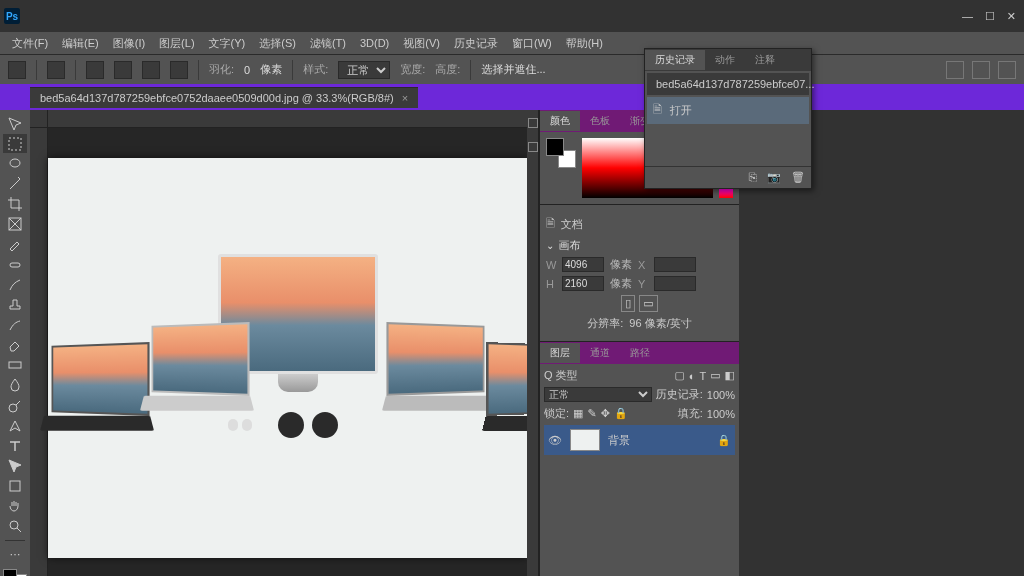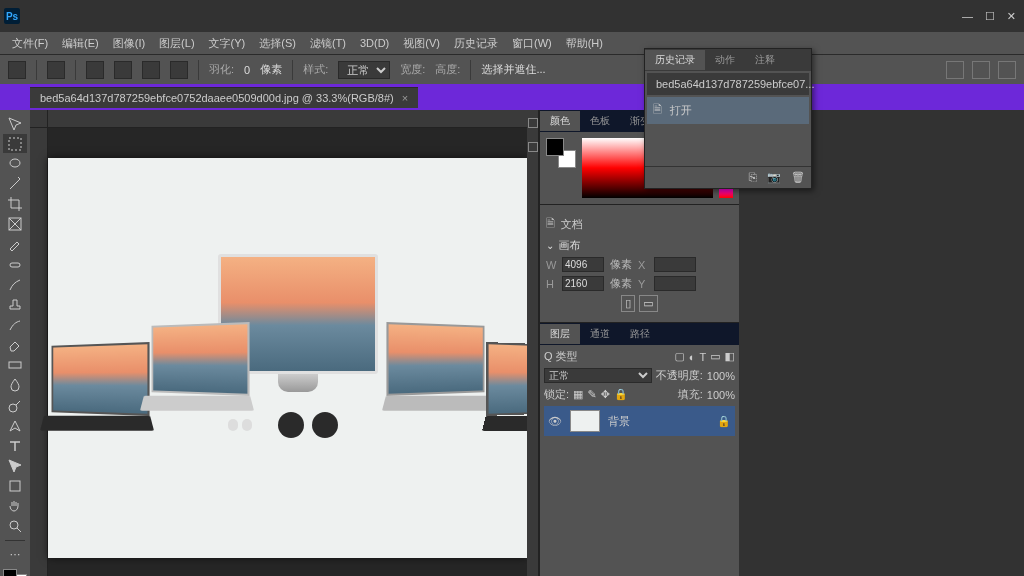--- a/index.html
+++ b/index.html
@@ -55,21 +55,21 @@
 .headphones::before{content:"";position:absolute;width:26px;height:26px;background:#2a2a2a;border-radius:50%;left:0;top:8px}
 .headphones::after{content:"";position:absolute;width:26px;height:26px;background:#2a2a2a;border-radius:50%;right:0;top:8px}
 .earbuds{position:absolute;left:260px;top:165px;width:30px;height:16px}
 .earbuds::before,.earbuds::after{content:"";position:absolute;width:10px;height:12px;background:#ddd;border-radius:5px}
 .earbuds::after{left:14px}
 .right{width:200px;background:#535353;display:flex;flex-direction:column;border-left:1px solid #222}
 .collapse-strip{width:12px;background:#3a3a3a;border-right:1px solid #222;display:flex;flex-direction:column;align-items:center;padding-top:8px;gap:14px}
 .collapse-strip .ic{width:10px;height:10px;border:1px solid #888}
 .right-wrap{display:flex;flex:1}
 .panel{border-bottom:1px solid #222}
-.panel-tabs{display:flex;background:#0f172a;height:22px;align-items:center}
+.panel-tabs{display:flex;background:#701a75;height:22px;align-items:center}
 .panel-tabs .tab{padding:3px 10px;font-size:10px;color:#999;cursor:pointer}
 .panel-tabs .tab.active{background:#535353;color:#ddd}
 .color-panel-body{display:flex;padding:6px;gap:6px}
 .color-fgbg{position:relative;width:30px;height:30px}
 .color-fgbg .fg{position:absolute;width:18px;height:18px;background:#000;border:1px solid #888;top:0;left:0}
 .color-fgbg .bg{position:absolute;width:18px;height:18px;background:#fff;border:1px solid #888;bottom:0;right:0}
 .gradient-box{flex:1;height:60px;background:linear-gradient(180deg,#fff 0%,#ff0000 50%,#000 100%)}
 .hue-strip{width:14px;height:60px;background:linear-gradient(180deg,#f00,#ff0,#0f0,#0ff,#00f,#f0f,#f00)}
 .props-body{padding:6px;font-size:10px}
 .props-row{display:flex;align-items:center;gap:6px;margin:4px 0}
@@ -347,20 +347,24 @@
             <span class="lab">H</span>
             <input value="2160" style="">
             <span class="unit">像素</span>
             <span class="lab">Y</span>
             <input style="width: 42px;">
           </div>
           <div class="props-row" style="justify-content:center;gap:4px">
             <span style="border:1px solid #888;padding:1px 3px">▯</span>
             <span style="border:1px solid #888;padding:1px 3px">▭</span>
           </div>
+          <div class="props-row" style="justify-content:center">
+            <span>分辨率:</span>
+            <span>96 像素/英寸</span>
+          </div>
         </div>
       </div>
 
       <div class="panel" style="flex:1">
         <div class="panel-tabs">
           <div class="tab active">图层</div>
           <div class="tab">通道</div>
           <div class="tab">路径</div>
         </div>
         <div class="layers-body">
@@ -368,21 +372,21 @@
             <span>Q 类型</span>
             <span style="flex:1"></span>
             <span>▢</span>
             <span>◐</span>
             <span>T</span>
             <span>▭</span>
             <span>◧</span>
           </div>
           <div class="layers-row">
             <select style="flex:1"><option>正常</option></select>
-            <span>不透明度:</span>
+            <span>历史记录:</span>
             <span>100%</span>
           </div>
           <div class="layers-row">
             <span>锁定:</span>
             <span>▦</span>
             <span>✎</span>
             <span>✥</span>
             <span>🔒</span>
             <span style="flex:1"></span>
             <span>填充:</span>

